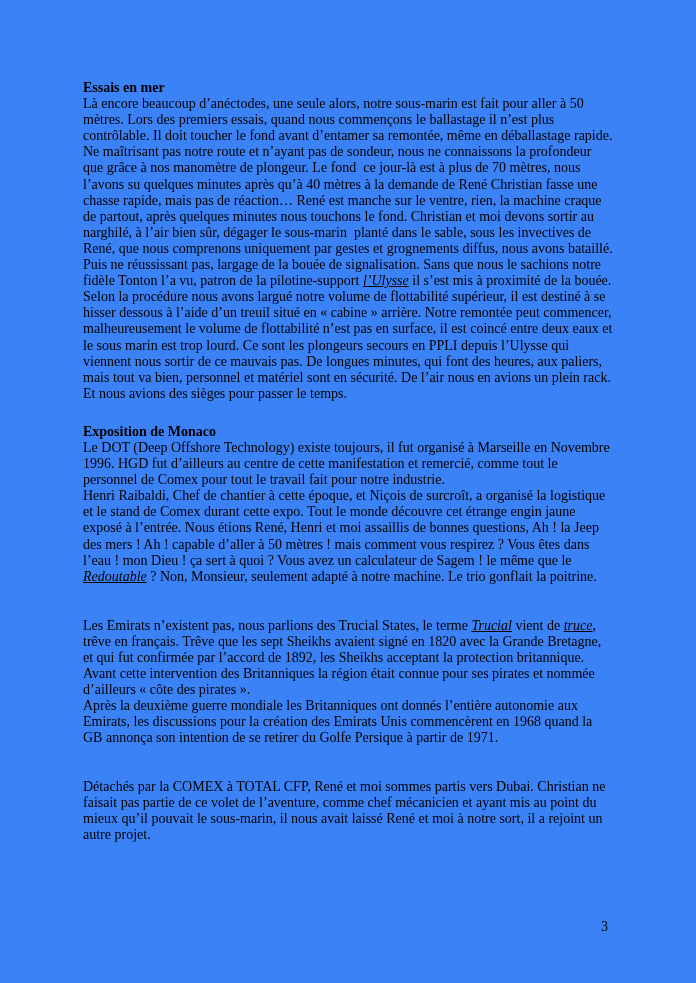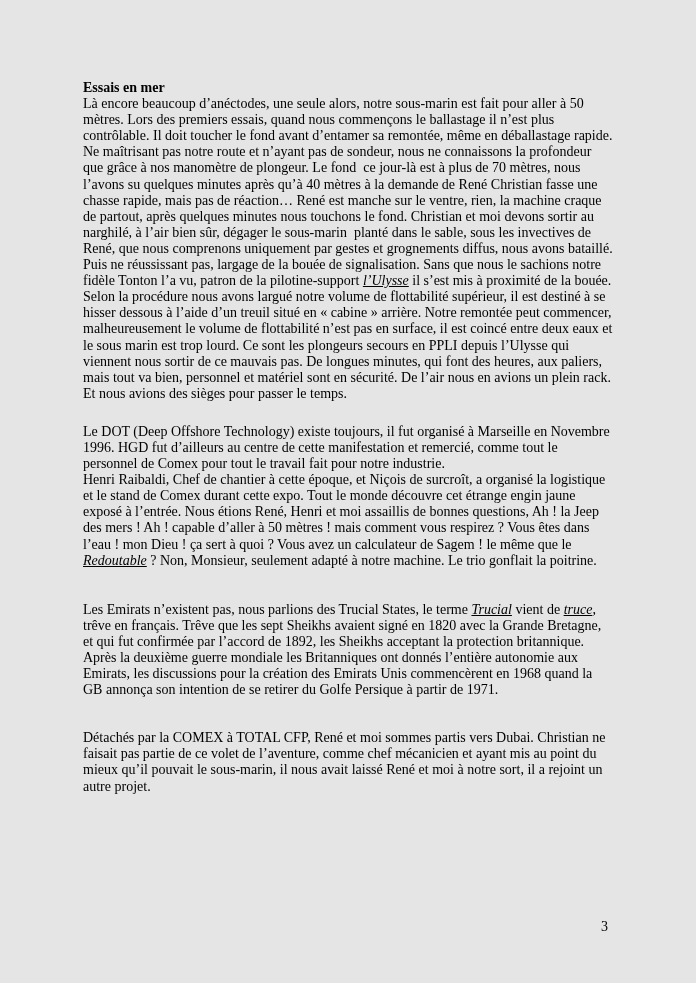--- a/index.html
+++ b/index.html
@@ -4,21 +4,21 @@
 <style>
   html, body {
     margin: 0;
     padding: 0;
     background: #ffffff;
   }
   .page {
     position: relative;
     width: 696px;
     height: 983px;
-    background: #e5e5e5;
+    background: #3b82f6;
     box-sizing: border-box;
     padding: 80px 82px 0 83px;
     overflow: hidden;
     font-family: "Liberation Serif", "DejaVu Serif", serif;
     font-size: 14px;
     line-height: 16.1px;
     color: #000000;
   }
   .content {
     width: 531px;
@@ -59,29 +59,33 @@
     <section class="section">
       <div class="heading">
         <span class="heading-text">Essais en mer</span><span class="heading-suffix"></span>
       </div>
       <div class="section-body">
           <p class="para"><span>Là encore beaucoup d’anéctodes, une seule alors, notre sous-marin est fait pour aller à 50 mètres. Lors des premiers essais, quand nous commençons le ballastage il n’est plus contrôlable. Il doit toucher le fond avant d’entamer sa remontée, même en déballastage rapide. Ne maîtrisant pas notre route et n’ayant pas de sondeur, nous ne connaissons la profondeur que grâce à nos manomètre de plongeur. Le fond  ce jour-là est à plus de 70 mètres, nous l’avons su quelques minutes après qu’à 40 mètres à la demande de René Christian fasse une chasse rapide, mais pas de réaction… René est manche sur le ventre, rien, la machine craque de partout, après quelques minutes nous touchons le fond. Christian et moi devons sortir au narghilé, à l’air bien sûr, dégager le sous-marin  planté dans le sable, sous les invectives de René, que nous comprenons uniquement par gestes et grognements diffus, nous avons bataillé. Puis ne réussissant pas, largage de la bouée de signalisation. Sans que nous le sachions notre fidèle Tonton l’a vu, patron de la pilotine-support </span><span class="italic">l’Ulysse</span><span> il s’est mis à proximité de la bouée. Selon la procédure nous avons largué notre volume de flottabilité supérieur, il est destiné à se hisser dessous à l’aide d’un treuil situé en « cabine » arrière. Notre remontée peut commencer, malheureusement le volume de flottabilité n’est pas en surface, il est coincé entre deux eaux et le sous marin est trop lourd. Ce sont les plongeurs secours en PPLI depuis l’Ulysse qui viennent nous sortir de ce mauvais pas. De longues minutes, qui font des heures, aux paliers, mais tout va bien, personnel et matériel sont en sécurité. De l’air nous en avions un plein rack. Et nous avions des sièges pour passer le temps.</span></p>
         </div>
     </section>
 
     <section class="section gap-1">
+      <div class="heading">
+        <span class="heading-text">Exposition de Monaco</span><span class="heading-suffix"></span>
+      </div>
       <div class="section-body">
           <p class="para"><span>Le DOT (Deep Offshore Technology) existe toujours, il fut organisé à Marseille en Novembre 1996. HGD fut d’ailleurs au centre de cette manifestation et remercié, comme tout le personnel de Comex pour tout le travail fait pour notre industrie.</span></p>
           <p class="para"><span>Henri Raibaldi, Chef de chantier à cette époque, et Niçois de surcroît, a organisé la logistique et le stand de Comex durant cette expo. Tout le monde découvre cet étrange engin jaune exposé à l’entrée. Nous étions René, Henri et moi assaillis de bonnes questions, Ah ! la Jeep des mers ! Ah ! capable d’aller à 50 mètres ! mais comment vous respirez ? Vous êtes dans l’eau ! mon Dieu ! ça sert à quoi ? Vous avez un calculateur de Sagem ! le même que le </span><span class="italic">Redoutable</span><span> ? Non, Monsieur, seulement adapté à notre machine. Le trio gonflait la poitrine.</span></p>
         </div>
     </section>
 
     <section class="section gap-2">
       <div class="section-body">
           <p class="para"><span>Les Emirats n’existent pas, nous parlions des Trucial States, le terme </span><span class="italic">Trucial</span><span> vient de </span><span class="italic">truce</span><span>, trêve en français. Trêve que les sept Sheikhs avaient signé en 1820 avec la Grande Bretagne, et qui fut confirmée par l’accord de 1892, les Sheikhs acceptant la protection britannique.</span></p>
+          <p class="para"><span>Avant cette intervention des Britanniques la région était connue pour ses pirates et nommée d’ailleurs « côte des pirates ».</span></p>
           <p class="para"><span>Après la deuxième guerre mondiale les Britanniques ont donnés l’entière autonomie aux Emirats, les discussions pour la création des Emirats Unis commencèrent en 1968 quand la GB annonça son intention de se retirer du Golfe Persique à partir de 1971.</span></p>
         </div>
     </section>
 
     <section class="section gap-3">
       <div class="section-body">
           <p class="para"><span>Détachés par la COMEX à TOTAL CFP, René et moi sommes partis vers Dubai. Christian ne faisait pas partie de ce volet de l’aventure, comme chef mécanicien et ayant mis au point du mieux qu’il pouvait le sous-marin, il nous avait laissé René et moi à notre sort, il a rejoint un autre projet.</span></p>
         </div>
     </section>
 

